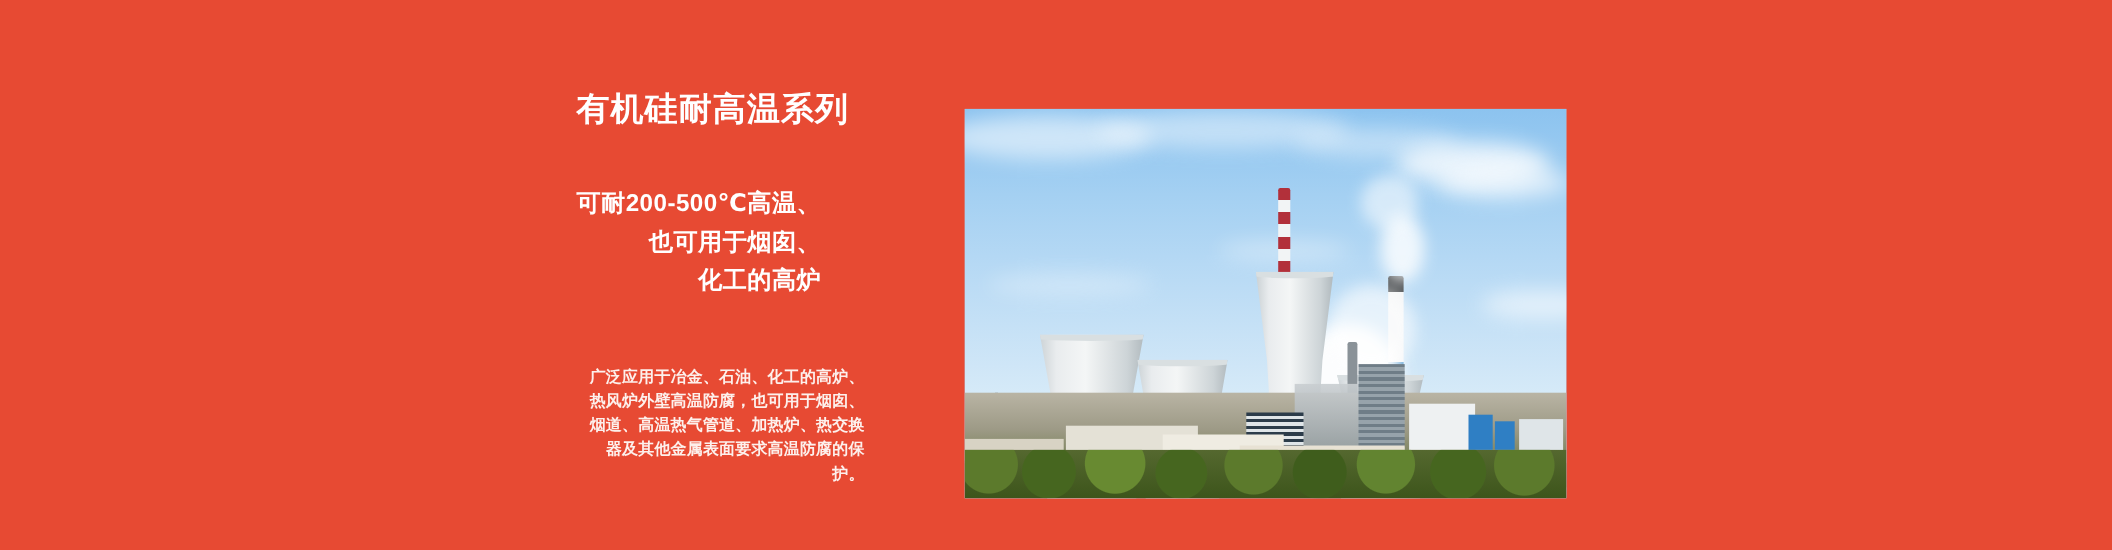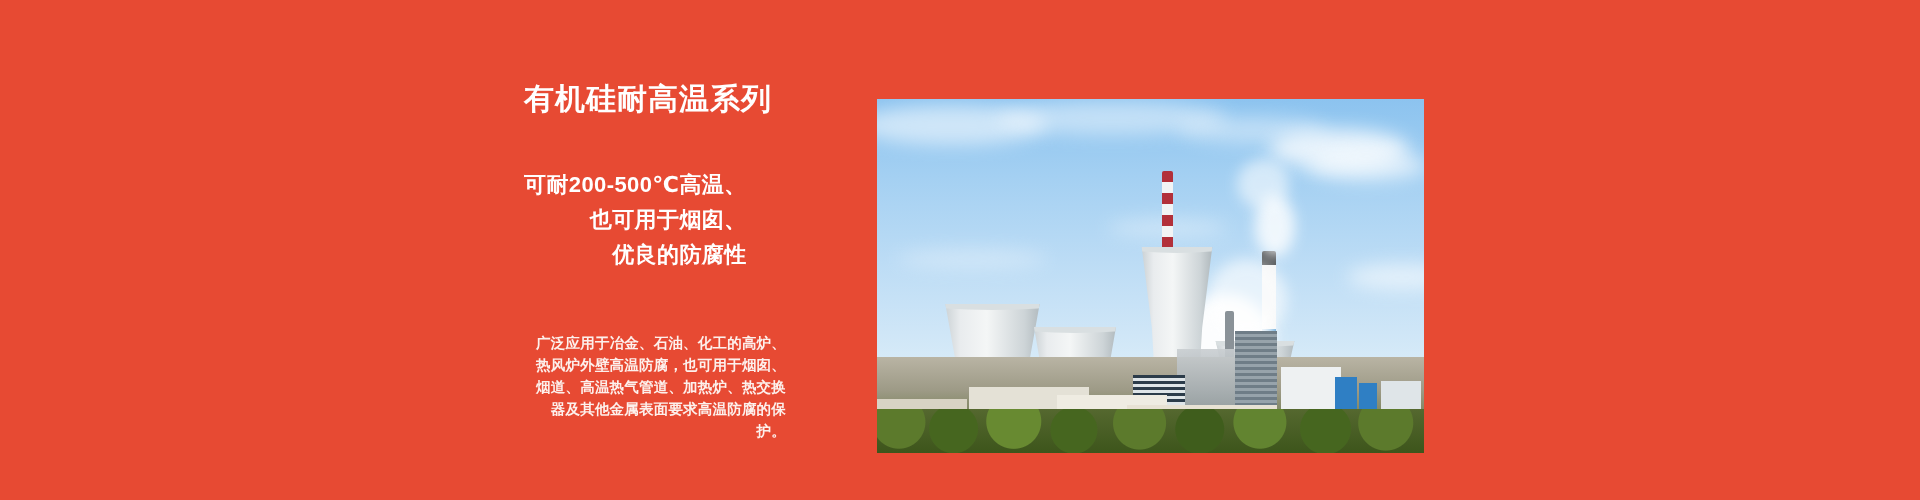--- a/index.html
+++ b/index.html
@@ -123,21 +123,21 @@
 
 <div id="banner">
 
   <div id="text-col">
 
     <h1 id="headline">有机硅耐高温系列</h1>
 
     <div id="subhead">
       <span class="sub-line">可耐200-500℃高温、</span>
       <span class="sub-line">也可用于烟囱、</span>
-      <span class="sub-line">优良的防腐性</span>
+      <span class="sub-line">化工的高炉</span>
     </div>
 
     <p id="bodycopy">广泛应用于冶金、石油、化工的高炉、热风炉外壁高温防腐，也可用于烟囱、烟道、高温热气管道、加热炉、热交换器及其他金属表面要求高温防腐的保护。</p>
   </div>
 
   <div id="photo">
     <div class="sky"></div>
 
     <div class="cloud" style="left:-20px;  top:6px;   width:190px; height:40px; opacity:.55;"></div>
     <div class="cloud" style="left:120px;  top:2px;   width:230px; height:34px; opacity:.45;"></div>

